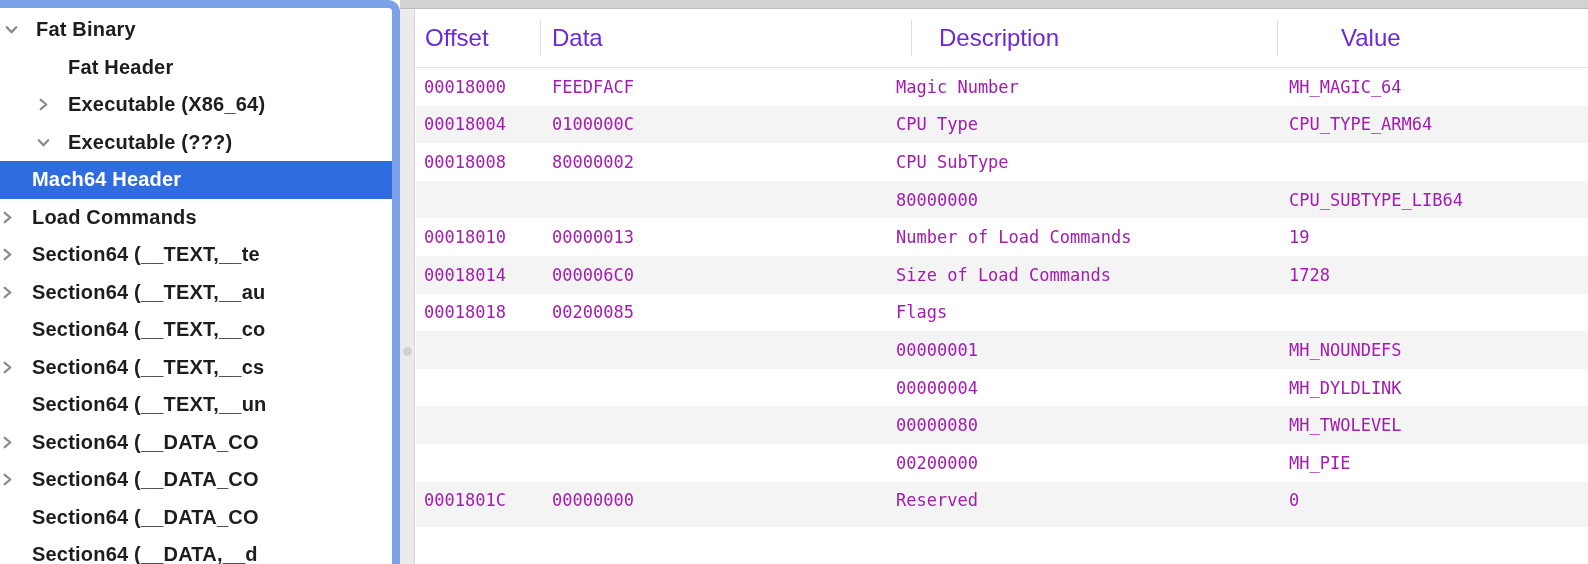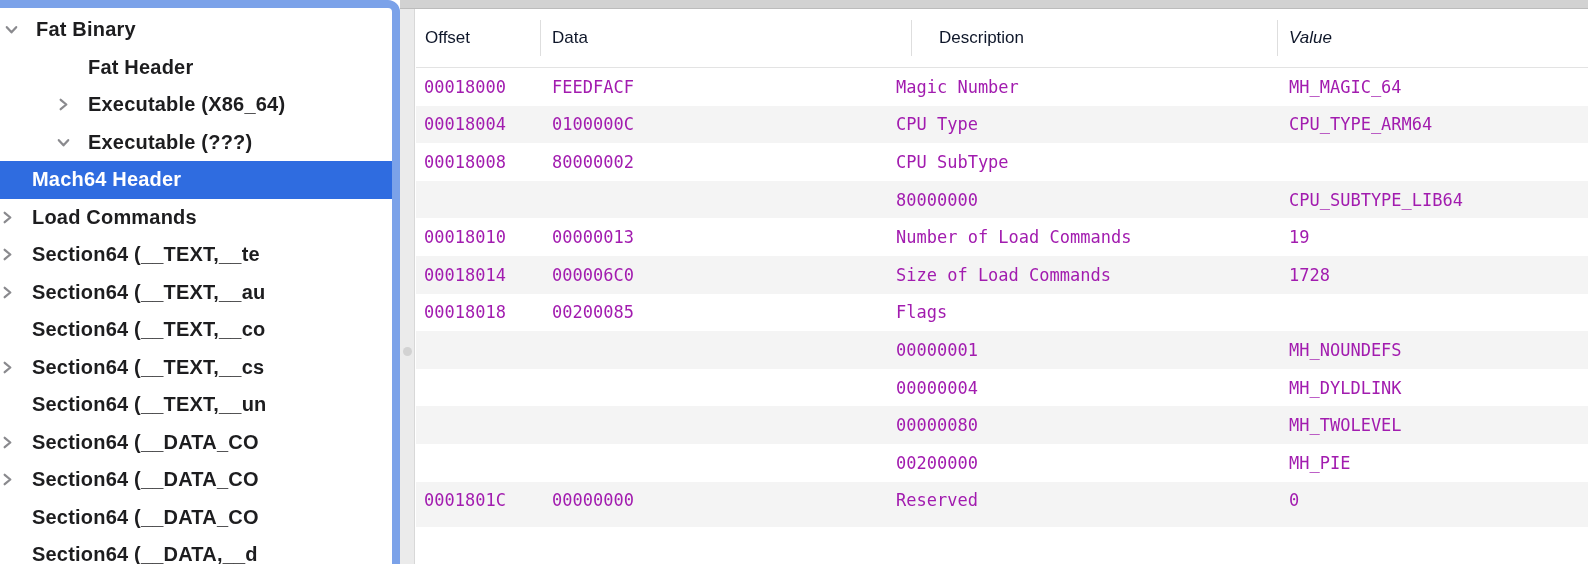--- a/index.html
+++ b/index.html
@@ -15,22 +15,22 @@
   .gap{position:absolute;left:400px;top:9px;width:15px;height:555px;
        background:#ebebeb;border-right:1px solid #d8d8d8;z-index:1;box-sizing:border-box;}
   .gap .dot{position:absolute;left:3px;top:338px;width:9px;height:9px;
             border-radius:50%;background:#d2d2d2;}
 
   
   .table-pane{position:absolute;left:416px;top:9px;width:1172px;height:555px;
               background:#fff;overflow:hidden;z-index:1;}
   .thead{position:relative;height:59px;border-bottom:1px solid #e3e3e3;box-sizing:border-box;}
   .th{position:absolute;top:0;height:100%;display:flex;align-items:center;
-      font-size:17px;color:#0f172a;}
-  .th-offset{left:9px;} .th-data{left:136px;} .th-desc{left:507px;margin-left:16px;} .th-value{left:873px;font-style:italic;}
+      font-size:24px;color:#6d28d9;}
+  .th-offset{left:9px;} .th-data{left:136px;} .th-desc{left:507px;margin-left:16px;} .th-value{left:925px;}
   .tick{position:absolute;top:11px;width:1px;height:36px;background:#dedede;}
   .tick1{left:124px;} .tick2{left:495px;} .tick3{left:861px;}
 
   .tbody{position:relative;}
   .tr{position:relative;height:37.6px;}
   .tr:nth-child(even){background:#f4f4f4;}
   .td{position:absolute;top:0;height:100%;display:flex;align-items:center;
       font-family:"DejaVu Sans Mono",monospace;font-size:17px;color:#a21caf;
       white-space:nowrap;}
   .td-offset{left:8px;} .td-data{left:136px;} .td-desc{left:480px;} .td-value{left:873px;}
@@ -39,21 +39,21 @@
   
   .sidebar{position:absolute;left:0;top:0;width:400px;height:564px;background:#fff;
            z-index:2;overflow:hidden;}
   .focus-ring{position:absolute;left:-20px;top:0;width:420px;height:584px;
               border:8px solid #7ba2e9;border-radius:12px;box-sizing:border-box;
               z-index:4;pointer-events:none;}
   .tree{position:absolute;left:0;top:0;width:392px;padding-top:11px;z-index:3;}
   .tree-row{display:flex;align-items:center;height:37.5px;width:392px;
             box-sizing:border-box;overflow:hidden;white-space:nowrap;}
   .tree-row.lvl0{padding-left:4px;}
-  .tree-row.lvl1{padding-left:56px;}
+  .tree-row.lvl1{padding-left:36px;}
   .tree-row.lvl2{}
   .tree-row.selected{background:#2f6ce0;}
   .chev{width:24px;margin-right:8px;flex:none;display:flex;align-items:center;}
   .tree-label{font-size:20px;font-weight:700;color:#1d1d1f;letter-spacing:.2px;}
   .selected .tree-label{color:#fff;}
 </style>
 </head>
 <body>
 
 <div class="app">

